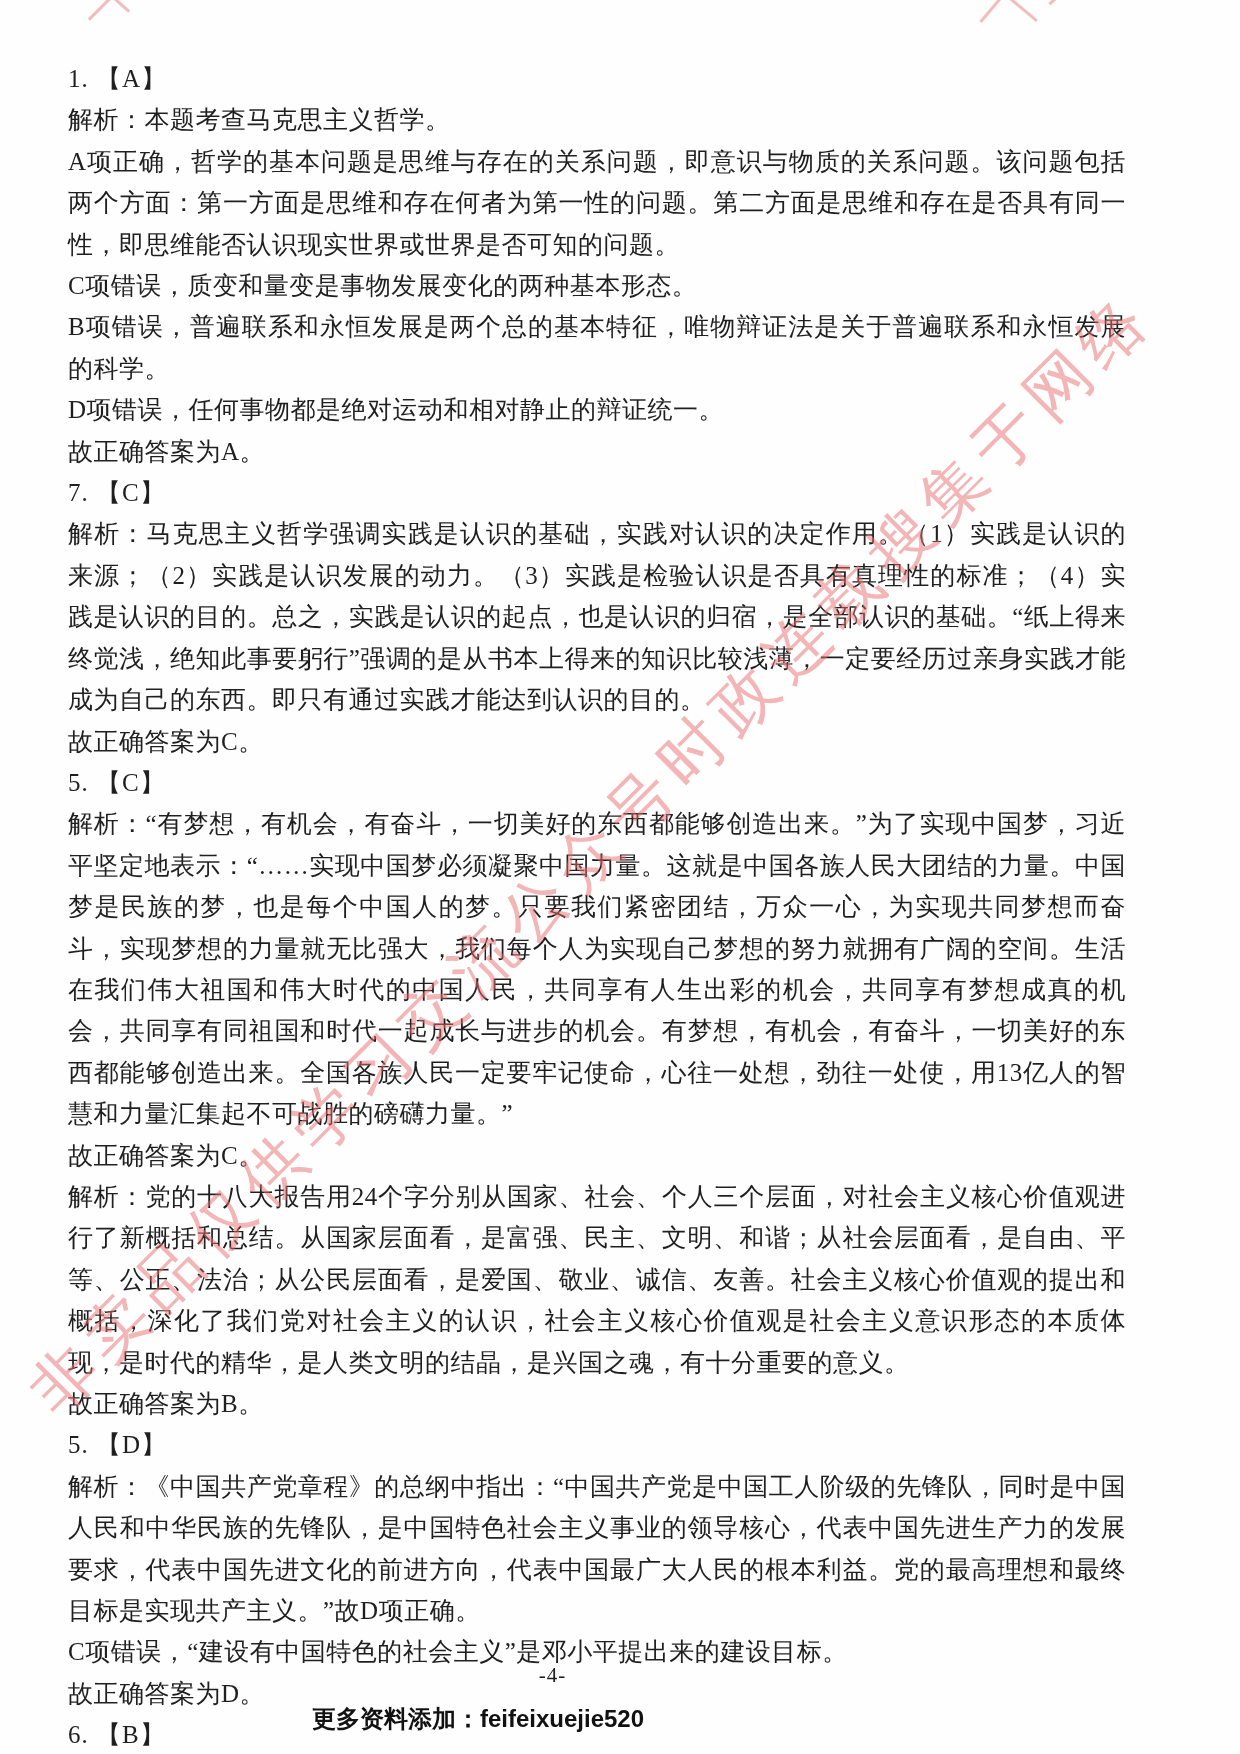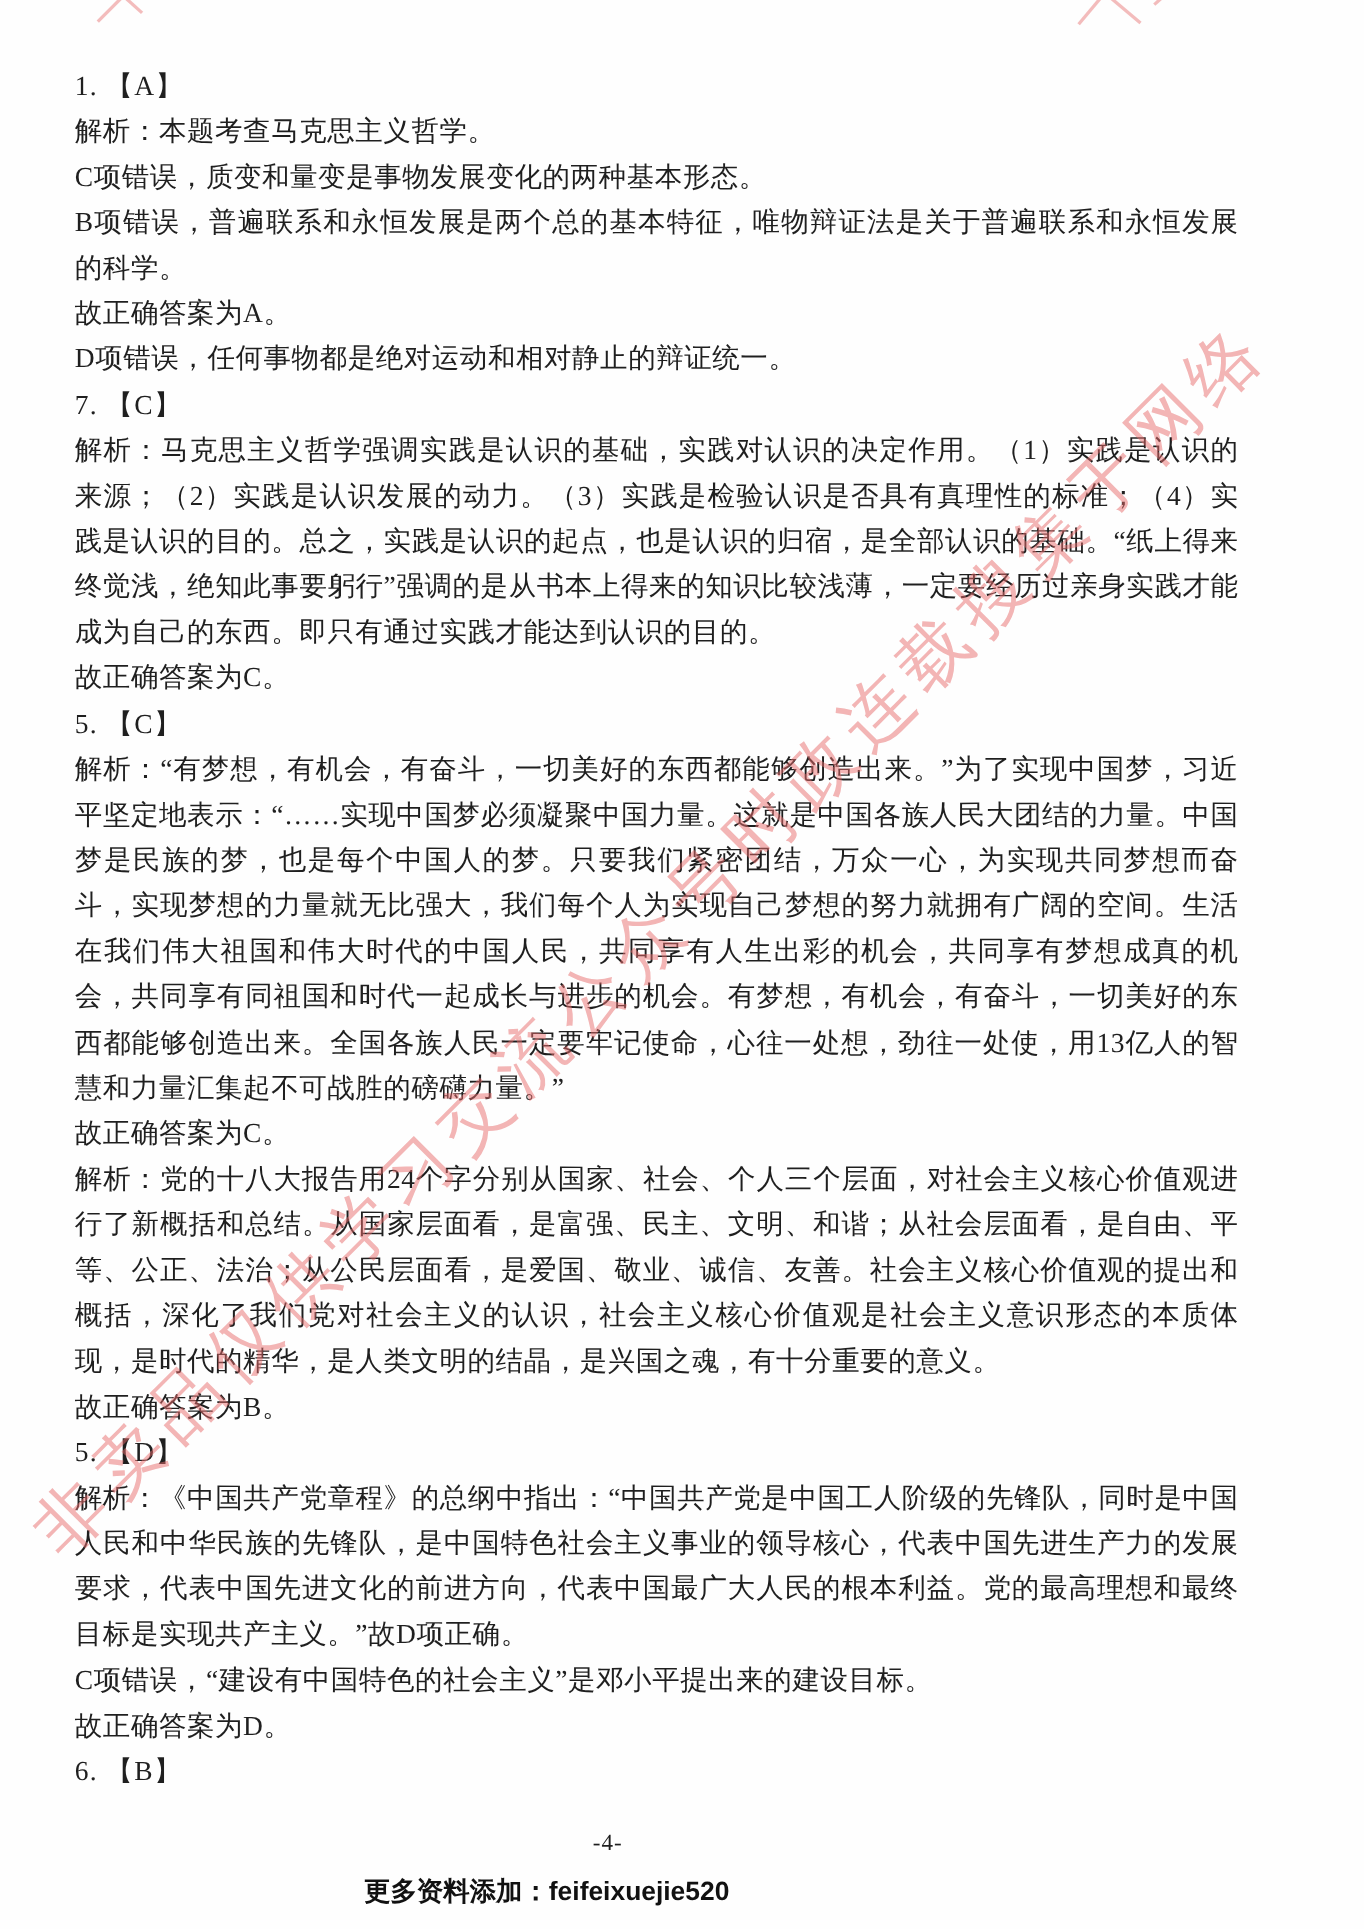--- a/index.html
+++ b/index.html
@@ -52,21 +52,20 @@
   .page-number{
     position:absolute;left:0;top:1663px;width:1105px;
     text-align:center;font-size:21px;letter-spacing:1px;
   }
   .footer-line{
     position:absolute;left:0;top:1703px;width:956px;
     text-align:center;
     font-family:"Liberation Sans","DejaVu Sans",sans-serif;
     font-weight:bold;font-size:24px;
     color:#111;
-    margin-left:19px;
   }
 </style>
 </head>
 <body>
 
 <div class="page">
 
   <div class="watermark">非卖品仅供学习交流公众号时政连载搜集于网络</div>
 
   <div class="wm-frag frag-tl">
@@ -76,24 +75,25 @@
   <div class="wm-frag frag-tr">
       <i></i>
       <i></i>
       <i></i>
     </div>
 
   <div class="doc">
 
     <p class="q-heading">1. 【A】</p>
     <p>解析：本题考查马克思主义哲学。</p>
+    <p>A项正确，哲学的基本问题是思维与存在的关系问题，即意识与物质的关系问题。该问题包括两个方面：第一方面是思维和存在何者为第一性的问题。第二方面是思维和存在是否具有同一性，即思维能否认识现实世界或世界是否可知的问题。</p>
     <p>C项错误，质变和量变是事物发展变化的两种基本形态。</p>
     <p>B项错误，普遍联系和永恒发展是两个总的基本特征，唯物辩证法是关于普遍联系和永恒发展的科学。</p>
+    <p>D项错误，任何事物都是绝对运动和相对静止的辩证统一。</p>
     <p>故正确答案为A。</p>
-    <p>D项错误，任何事物都是绝对运动和相对静止的辩证统一。</p>
 
     <p class="q-heading">7. 【C】</p>
     <p>解析：马克思主义哲学强调实践是认识的基础，实践对认识的决定作用。（1）实践是认识的来源；（2）实践是认识发展的动力。（3）实践是检验认识是否具有真理性的标准；（4）实践是认识的目的。总之，实践是认识的起点，也是认识的归宿，是全部认识的基础。“纸上得来终觉浅，绝知此事要躬行”强调的是从书本上得来的知识比较浅薄，一定要经历过亲身实践才能成为自己的东西。即只有通过实践才能达到认识的目的。</p>
     <p>故正确答案为C。</p>
 
     <p class="q-heading">5. 【C】</p>
     <p>解析：“有梦想，有机会，有奋斗，一切美好的东西都能够创造出来。”为了实现中国梦，习近平坚定地表示：“……实现中国梦必须凝聚中国力量。这就是中国各族人民大团结的力量。中国梦是民族的梦，也是每个中国人的梦。只要我们紧密团结，万众一心，为实现共同梦想而奋斗，实现梦想的力量就无比强大，我们每个人为实现自己梦想的努力就拥有广阔的空间。生活在我们伟大祖国和伟大时代的中国人民，共同享有人生出彩的机会，共同享有梦想成真的机会，共同享有同祖国和时代一起成长与进步的机会。有梦想，有机会，有奋斗，一切美好的东西都能够创造出来。全国各族人民一定要牢记使命，心往一处想，劲往一处使，用13亿人的智慧和力量汇集起不可战胜的磅礴力量。”</p>
     <p>故正确答案为C。</p>
 
     <p>解析：党的十八大报告用24个字分别从国家、社会、个人三个层面，对社会主义核心价值观进行了新概括和总结。从国家层面看，是富强、民主、文明、和谐；从社会层面看，是自由、平等、公正、法治；从公民层面看，是爱国、敬业、诚信、友善。社会主义核心价值观的提出和概括，深化了我们党对社会主义的认识，社会主义核心价值观是社会主义意识形态的本质体现，是时代的精华，是人类文明的结晶，是兴国之魂，有十分重要的意义。</p>

